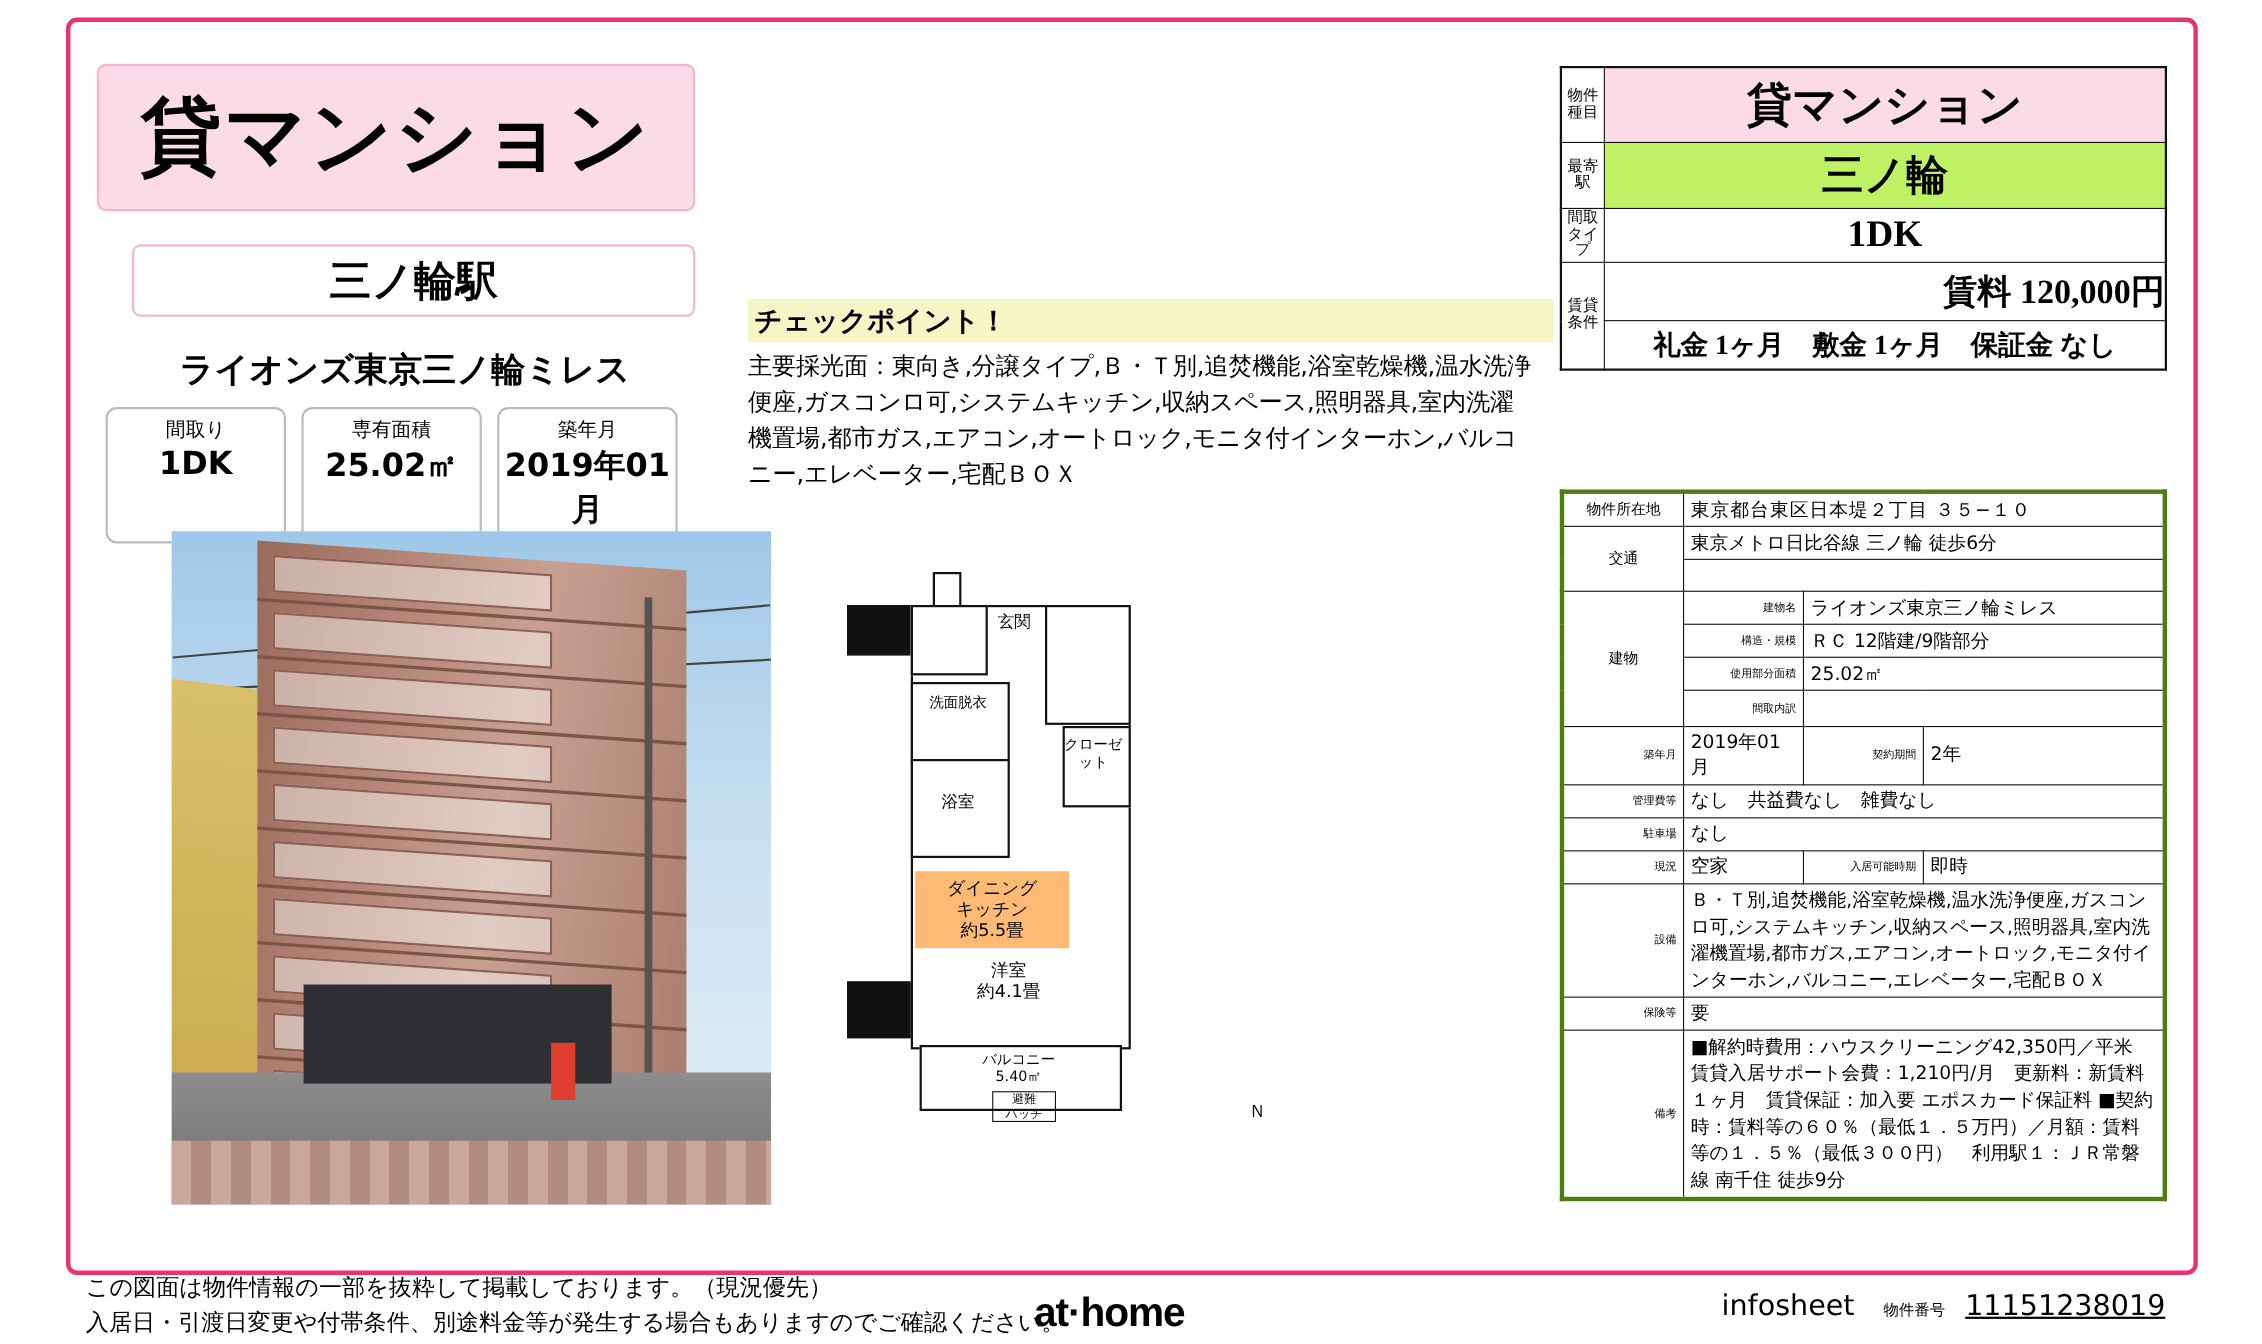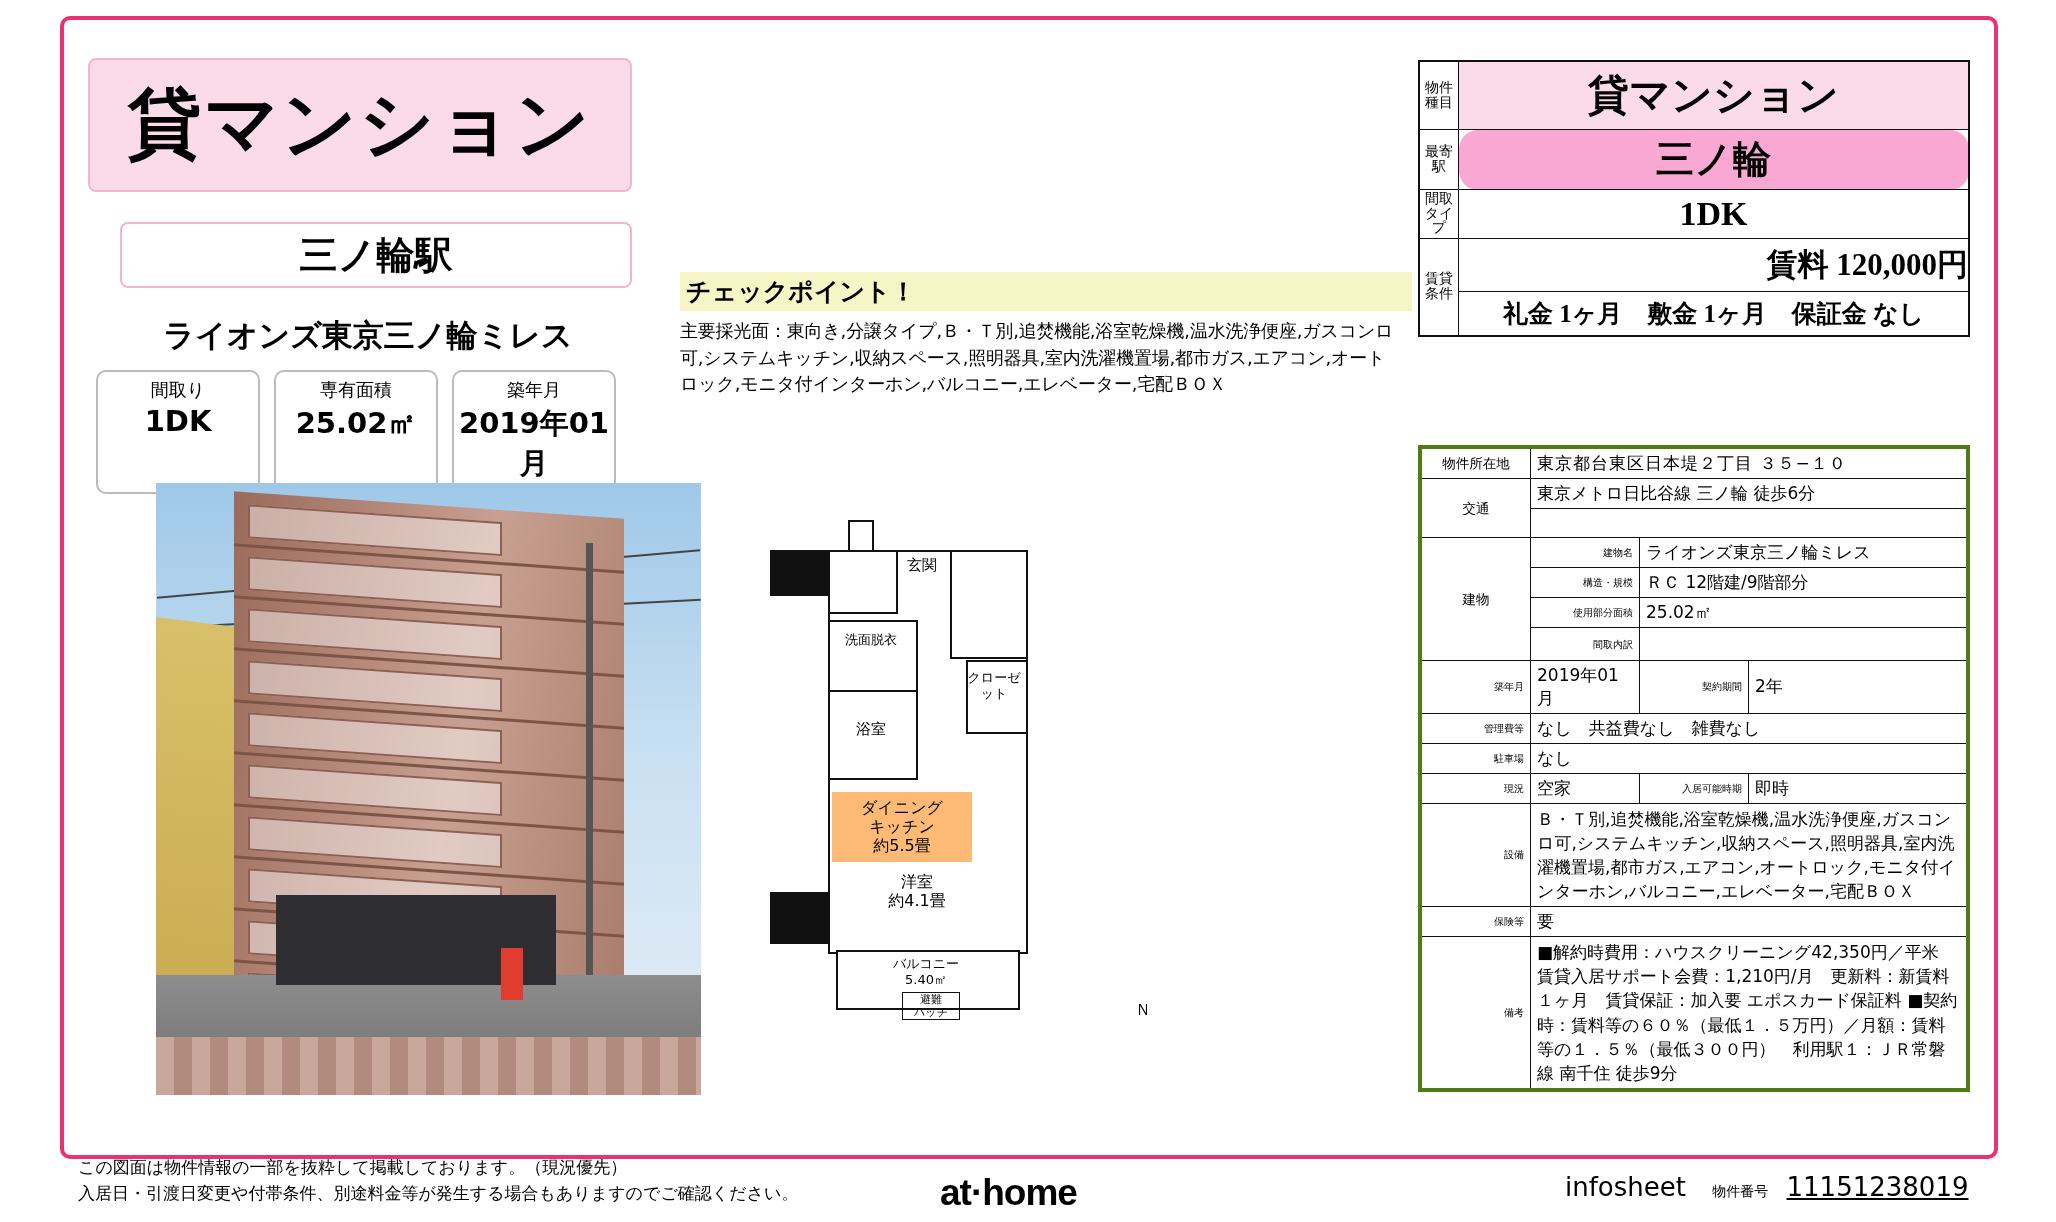--- a/index.html
+++ b/index.html
@@ -11,21 +11,21 @@
   .title-box span{font-size:74px;font-weight:bold;letter-spacing:2px;font-family:"DejaVu Sans",sans-serif;}
   .station-box{position:absolute;left:120px;top:222px;width:508px;height:62px;background:#fff;border:2px solid #f4b6cf;border-radius:8px;display:flex;align-items:center;justify-content:center;}
   .station-box span{font-size:38px;font-weight:bold;font-family:"DejaVu Sans",sans-serif;}
   .bldg-name{position:absolute;left:88px;top:315px;width:560px;text-align:center;font-size:31px;font-weight:bold;font-family:"DejaVu Sans",sans-serif;}
   .specs{position:absolute;left:96px;top:370px;display:flex;gap:14px;}
   .spec{width:160px;border:2px solid #bbb;border-radius:10px;background:#fff;text-align:center;padding:6px 0 8px;}
   .spec .lbl{font-size:18px;font-family:"DejaVu Sans",sans-serif;}
   .spec .val{font-size:29px;font-weight:bold;font-family:"DejaVu Sans",sans-serif;margin-top:2px;}
   
   .cp-title{position:absolute;left:680px;top:272px;width:720px;background:#f5f5c6;font-size:25px;font-weight:bold;font-family:"DejaVu Sans",sans-serif;padding:3px 6px;}
-  .cp-body{position:absolute;left:680px;top:318px;width:716px;font-size:18px;line-height:1.48;font-family:"DejaVu Sans",sans-serif;letter-spacing:-.2px;}
+  .cp-body{position:absolute;left:680px;top:318px;width:716px;font-size:22px;line-height:1.48;font-family:"DejaVu Sans",sans-serif;letter-spacing:-.2px;}
   
   .photo{position:absolute;left:156px;top:483px;width:545px;height:612px;overflow:hidden;background:#cfd9e4;}
   .sky{position:absolute;inset:0;background:linear-gradient(#9fc8e8 0%,#c9e0f2 45%,#e6eef5 100%);}
   .bldg{position:absolute;left:78px;top:22px;width:390px;height:530px;background:linear-gradient(100deg,#9a6b5a 0%,#b08273 25%,#c8a091 55%,#a87c6c 100%);transform:skewY(4deg);}
   .bldg .fl{position:absolute;left:0;right:0;height:52px;border-bottom:3px solid #7d5547;}
   .bldg .bal{position:absolute;left:14px;width:250px;height:30px;background:rgba(255,255,255,.45);border:2px solid #8c6154;}
   .bldg2{position:absolute;left:0px;top:140px;width:96px;height:420px;background:linear-gradient(#d8c06a,#c9a94f);transform:skewY(7deg);}
   .street{position:absolute;left:0;bottom:0;width:100%;height:120px;background:linear-gradient(#8d8d8d,#6f6f6f);}
   .pav{position:absolute;left:0;bottom:0;width:100%;height:58px;background:repeating-linear-gradient(90deg,#c9a79b 0 18px,#b08b7e 18px 36px);}
   .redsign{position:absolute;left:345px;bottom:95px;width:22px;height:52px;background:#e03c2f;}
@@ -37,36 +37,36 @@
   .plan{position:absolute;left:770px;top:520px;width:340px;height:520px;}
   .plan .wallbox{position:absolute;border:2px solid #111;background:#fff;}
   .plan .lbl{position:absolute;font-size:15px;font-family:"DejaVu Sans",sans-serif;text-align:center;line-height:1.2;}
   .plan .blk{position:absolute;background:#111;}
   .compass{position:absolute;left:1135px;top:1000px;font-size:16px;font-family:"DejaVu Sans",sans-serif;}
   
   .rt{position:absolute;left:1418px;top:60px;width:552px;border:2px solid #111;border-collapse:collapse;}
   .rt td{border:1px solid #111;font-family:Liberation Serif, serif;}
   .vhead{width:34px;font-size:14px;text-align:center;line-height:1.05;padding:2px;background:#fff;}
   .pink{background:#fbdbe8;}
-  .cream{background:#f9a8d4;border-radius:19px;}
+  .cream{background:#bef264;}
   .big1{font-size:41px;font-weight:bold;text-align:center;padding:6px 0;}
   .big2{font-size:38px;font-weight:bold;text-align:center;padding:4px 0;}
   .big3{font-size:34px;font-weight:bold;text-align:center;padding:4px 0;}
   .big4{font-size:31px;font-weight:bold;text-align:right;padding:5px 0;}
   .big5{font-size:25px;font-weight:bold;text-align:center;padding:5px 0;}
   .rt2{position:absolute;left:1418px;top:445px;width:552px;border:4px solid #4d7c0f;border-collapse:collapse;}
   .rt2 td{border:1px solid #111;font-family:"DejaVu Sans",sans-serif;font-size:17px;padding:3px 6px;vertical-align:middle;}
   .rt2 td.v{width:34px;font-size:13.5px;text-align:center;line-height:1.05;padding:2px;}
   .rt2 td.sub{width:96px;font-size:10px;text-align:right;line-height:1.1;}
   .addr{font-size:23px;letter-spacing:1px;margin-top:12px;}
   .f19{font-size:19px;}
   .f15{font-size:14.5px;line-height:1.35;}
   .f13{font-size:13px;line-height:1.42;}
   
-  .foot{position:absolute;left:78px;top:1155px;font-size:17px;line-height:1.5;font-family:"DejaVu Sans",sans-serif;}
+  .foot{position:absolute;left:78px;top:1155px;font-size:21px;line-height:1.5;font-family:"DejaVu Sans",sans-serif;}
   .athome{position:absolute;left:940px;top:1172px;font-size:37px;font-weight:bold;letter-spacing:-1px;}
   .info{position:absolute;left:1565px;top:1172px;font-size:26px;font-family:"DejaVu Sans",sans-serif;}
   .info .num{text-decoration:underline;margin-left:10px;}
 </style>
 </head>
 <body>
 
 <div class="sheet">
   <div class="frame"></div>
 

